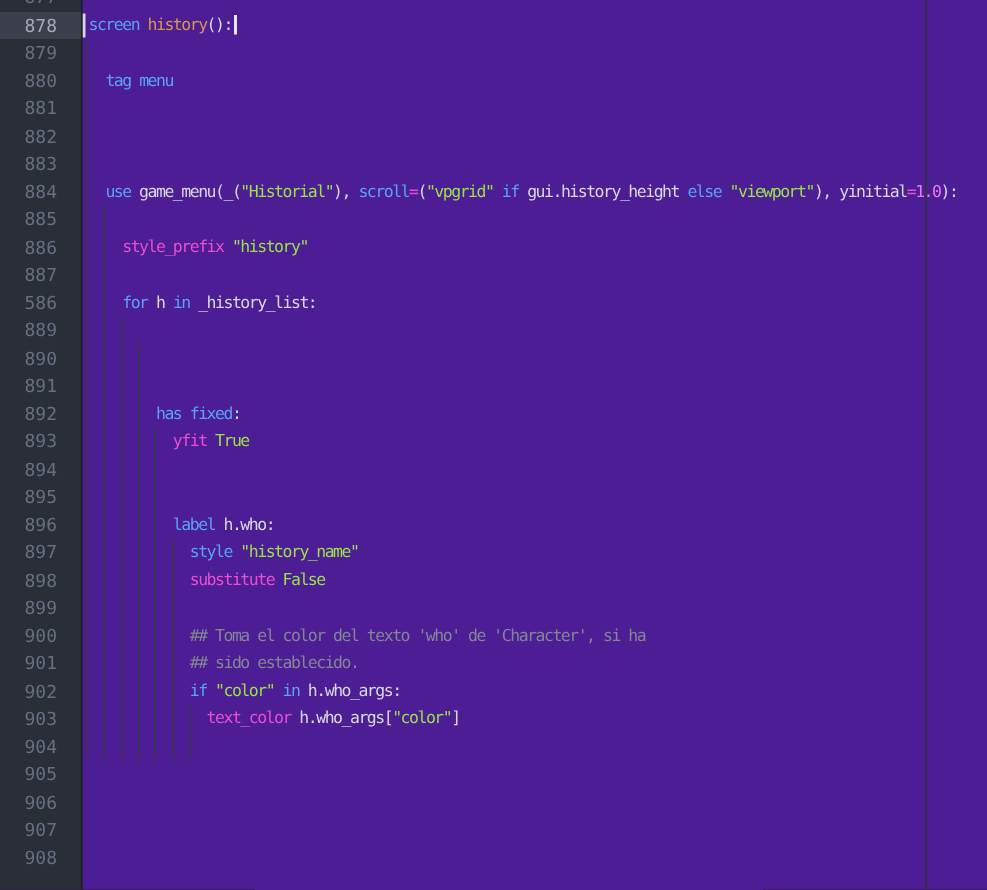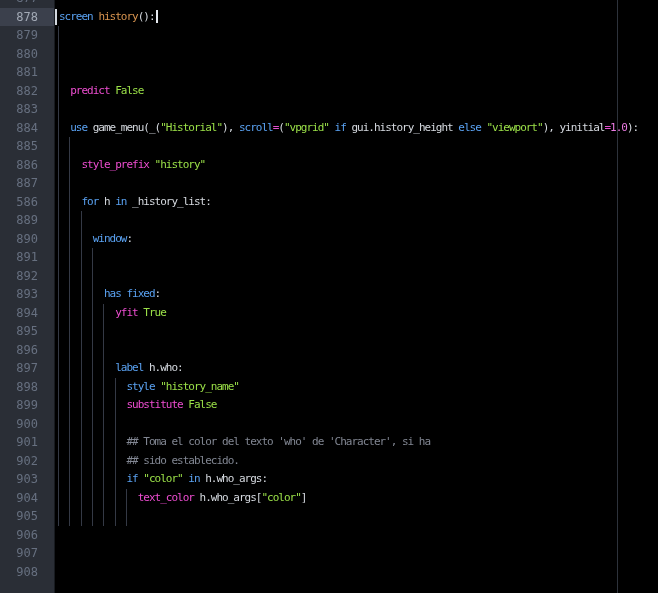--- a/index.html
+++ b/index.html
@@ -6,21 +6,21 @@
   body{width:658px;height:593px;overflow:hidden;}
   .editor{display:flex;width:658px;height:593px;background:#1e2126;
           font-family:"DejaVu Sans Mono","Liberation Mono",monospace;
           font-size:11px;letter-spacing:-1px;color:#d6dae0;}
   .gutter{width:55px;flex:0 0 55px;background:#2a2e36;border-right:1px solid #181b20;
           overflow:hidden;box-sizing:border-box;}
   .gutter-inner{margin-top:-11px;}
   .gutter-cell{height:18.5px;line-height:18.5px;text-align:right;padding-right:16px;
                color:#677080;letter-spacing:0;font-size:12px;}
   .gutter-cell.current{background:#3b404c;color:#a3aab6;}
-  .code{flex:1 1 auto;position:relative;overflow:hidden;background:#000000;}
+  .code{flex:1 1 auto;position:relative;overflow:hidden;background:#4c1d95;}
   .code-lines{margin-top:-11px;position:relative;}
   .code-line{position:relative;height:18.5px;line-height:18.5px;white-space:pre;
              padding-left:4px;}
   .indent-guide{position:absolute;top:0;bottom:0;width:1px;background:#343945;}
   .wrap-guide{position:absolute;top:0;bottom:0;left:562px;width:1px;background:#2d323b;}
   .current-line-bar{position:absolute;left:0;top:1px;bottom:1px;width:2px;background:#d3d8df;}
   .caret{display:inline-block;width:2px;height:13px;background:#e6eaf0;
          vertical-align:text-bottom;margin-left:1px;}
   .tok-k{color:#5aa2f2;}   
   .tok-n{color:#d99550;}   
@@ -70,31 +70,30 @@
         <div class="gutter-cell">907</div>
         <div class="gutter-cell">908</div>
       </div>
   </div>
   <div class="code">
     <span class="wrap-guide"></span>
     <div class="code-lines">
         <div class="code-line"></div>
         <div class="code-line"><span class="current-line-bar"></span><span class="tok-k">screen</span><span class="tok-t"> </span><span class="tok-n">history</span><span class="tok-t">():</span><span class="caret"></span></div>
         <div class="code-line"><span class="indent-guide" style="left: 3px;"></span></div>
+        <div class="code-line"><span class="indent-guide" style="left: 3px;"></span><span class="tok-t">  </span><span class="tok-k">tag</span><span class="tok-t"> </span><span class="tok-k">menu</span></div>
         <div class="code-line"><span class="indent-guide" style="left: 3px;"></span></div>
         <div class="code-line"><span class="indent-guide" style="left: 3px;"></span><span class="tok-t">  </span></div>
-        <div class="code-line"><span class="indent-guide" style="left: 3px;"></span><span class="tok-t">  </span><span class="tok-p">predict</span><span class="tok-t"> </span><span class="tok-s">False</span></div>
         <div class="code-line"><span class="indent-guide" style="left: 3px;"></span></div>
         <div class="code-line"><span class="indent-guide" style="left: 3px;"></span><span class="tok-t">  </span><span class="tok-k">use</span><span class="tok-t"> game_menu(_(</span><span class="tok-s">"Historial"</span><span class="tok-t">), </span><span class="tok-k">scroll</span><span class="tok-o">=</span><span class="tok-t">(</span><span class="tok-s">"vpgrid"</span><span class="tok-t"> </span><span class="tok-k">if</span><span class="tok-t"> gui.history_height </span><span class="tok-k">else</span><span class="tok-t"> </span><span class="tok-s">"viewport"</span><span class="tok-t">), yinitial</span><span class="tok-o">=</span><span class="tok-m">1.0</span><span class="tok-t">):</span></div>
         <div class="code-line"><span class="indent-guide" style="left: 3px;"></span><span class="indent-guide" style="left: 14.3px;"></span></div>
         <div class="code-line"><span class="indent-guide" style="left: 3px;"></span><span class="indent-guide" style="left: 14.3px;"></span><span class="tok-t">    </span><span class="tok-p">style_prefix</span><span class="tok-t"> </span><span class="tok-s">"history"</span></div>
         <div class="code-line"><span class="indent-guide" style="left: 3px;"></span><span class="indent-guide" style="left: 14.3px;"></span></div>
         <div class="code-line"><span class="indent-guide" style="left: 3px;"></span><span class="indent-guide" style="left: 14.3px;"></span><span class="tok-t">    </span><span class="tok-k">for</span><span class="tok-t"> h </span><span class="tok-k">in</span><span class="tok-t"> _history_list:</span></div>
         <div class="code-line"><span class="indent-guide" style="left: 3px;"></span><span class="indent-guide" style="left: 14.3px;"></span><span class="indent-guide" style="left: 25.6px;"></span></div>
-        <div class="code-line"><span class="indent-guide" style="left: 3px;"></span><span class="indent-guide" style="left: 14.3px;"></span><span class="indent-guide" style="left: 25.6px;"></span><span class="tok-t">      </span><span class="tok-k">window</span><span class="tok-t">:</span></div>
         <div class="code-line"><span class="indent-guide" style="left: 3px;"></span><span class="indent-guide" style="left: 14.3px;"></span><span class="indent-guide" style="left: 25.6px;"></span><span class="indent-guide" style="left: 36.9px;"></span></div>
         <div class="code-line"><span class="indent-guide" style="left: 3px;"></span><span class="indent-guide" style="left: 14.3px;"></span><span class="indent-guide" style="left: 25.6px;"></span><span class="indent-guide" style="left: 36.9px;"></span><span class="tok-t">        </span></div>
         <div class="code-line"><span class="indent-guide" style="left: 3px;"></span><span class="indent-guide" style="left: 14.3px;"></span><span class="indent-guide" style="left: 25.6px;"></span><span class="indent-guide" style="left: 36.9px;"></span><span class="tok-t">        </span><span class="tok-k">has</span><span class="tok-t"> </span><span class="tok-k">fixed</span><span class="tok-t">:</span></div>
         <div class="code-line"><span class="indent-guide" style="left: 3px;"></span><span class="indent-guide" style="left: 14.3px;"></span><span class="indent-guide" style="left: 25.6px;"></span><span class="indent-guide" style="left: 36.9px;"></span><span class="indent-guide" style="left: 48.2px;"></span><span class="tok-t">          </span><span class="tok-p">yfit</span><span class="tok-t"> </span><span class="tok-s">True</span></div>
         <div class="code-line"><span class="indent-guide" style="left: 3px;"></span><span class="indent-guide" style="left: 14.3px;"></span><span class="indent-guide" style="left: 25.6px;"></span><span class="indent-guide" style="left: 36.9px;"></span><span class="indent-guide" style="left: 48.2px;"></span></div>
         <div class="code-line"><span class="indent-guide" style="left: 3px;"></span><span class="indent-guide" style="left: 14.3px;"></span><span class="indent-guide" style="left: 25.6px;"></span><span class="indent-guide" style="left: 36.9px;"></span><span class="indent-guide" style="left: 48.2px;"></span></div>
         <div class="code-line"><span class="indent-guide" style="left: 3px;"></span><span class="indent-guide" style="left: 14.3px;"></span><span class="indent-guide" style="left: 25.6px;"></span><span class="indent-guide" style="left: 36.9px;"></span><span class="indent-guide" style="left: 48.2px;"></span><span class="tok-t">          </span><span class="tok-k">label</span><span class="tok-t"> h.who:</span></div>
         <div class="code-line"><span class="indent-guide" style="left: 3px;"></span><span class="indent-guide" style="left: 14.3px;"></span><span class="indent-guide" style="left: 25.6px;"></span><span class="indent-guide" style="left: 36.9px;"></span><span class="indent-guide" style="left: 48.2px;"></span><span class="indent-guide" style="left: 59.5px;"></span><span class="tok-t">            </span><span class="tok-k">style</span><span class="tok-t"> </span><span class="tok-s">"history_name"</span></div>
         <div class="code-line"><span class="indent-guide" style="left: 3px;"></span><span class="indent-guide" style="left: 14.3px;"></span><span class="indent-guide" style="left: 25.6px;"></span><span class="indent-guide" style="left: 36.9px;"></span><span class="indent-guide" style="left: 48.2px;"></span><span class="indent-guide" style="left: 59.5px;"></span><span class="tok-t">            </span><span class="tok-p">substitute</span><span class="tok-t"> </span><span class="tok-s">False</span></div>
         <div class="code-line"><span class="indent-guide" style="left: 3px;"></span><span class="indent-guide" style="left: 14.3px;"></span><span class="indent-guide" style="left: 25.6px;"></span><span class="indent-guide" style="left: 36.9px;"></span><span class="indent-guide" style="left: 48.2px;"></span><span class="indent-guide" style="left: 59.5px;"></span></div>

